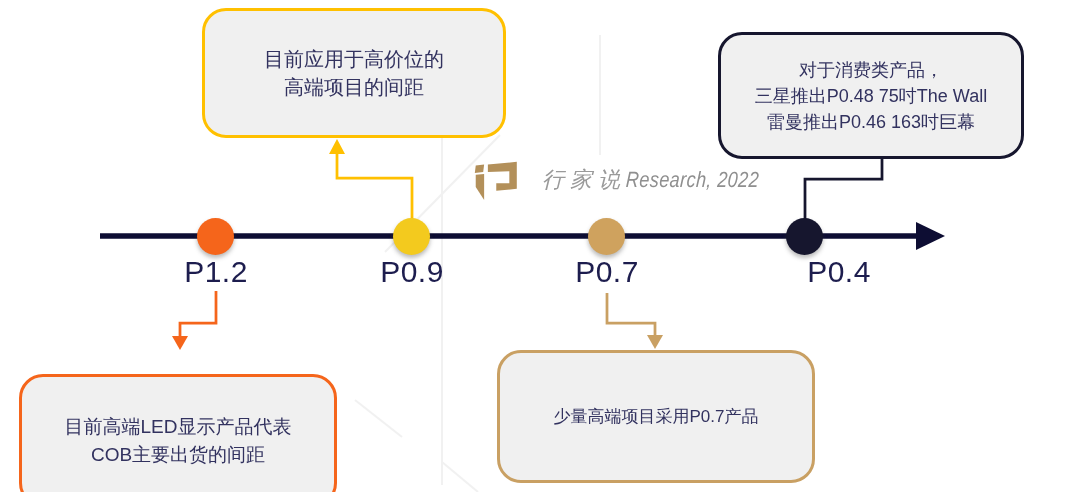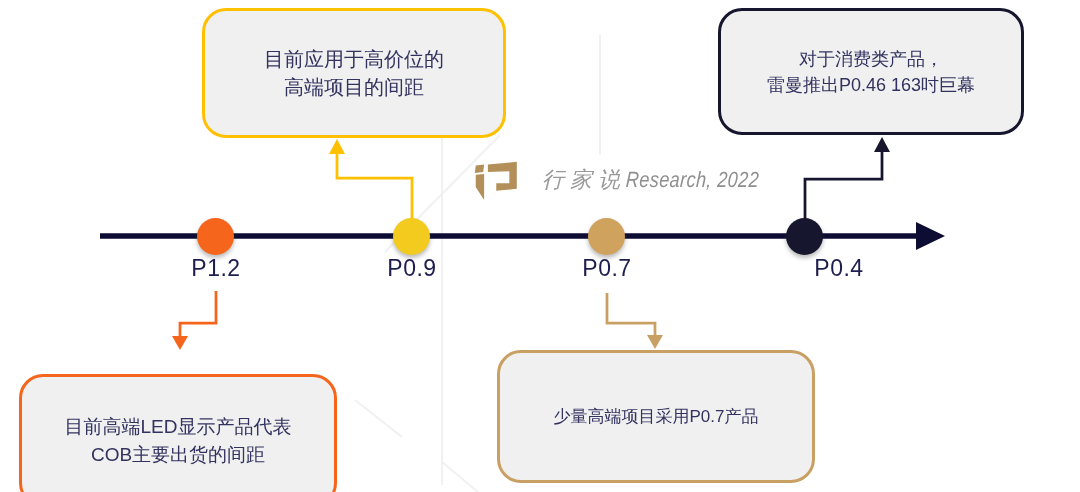--- a/index.html
+++ b/index.html
@@ -18,21 +18,21 @@
   .callout.yellow{left:174px;top:8px;width:304px;height:130px;font-size:20px;line-height:28px;margin-left:28px;}
   .callout.navy{left:718px;top:8px;width:306px;height:127px;font-size:18px;line-height:26px;border-width:3.5px;}
   .callout.orange{left:19px;top:350px;width:318px;height:133px;font-size:19px;line-height:28px;border-width:3.5px;}
   .callout.tan{left:497px;top:350px;width:318px;height:133px;font-size:17px;line-height:28px;}
   .dot{
     position:absolute;width:37px;height:37px;border-radius:50%;
     box-shadow:0 3px 4px rgba(60,60,60,0.35);
   }
   .pt-label{
     position:absolute;top:255px;width:120px;text-align:center;
-    font-size:23px;color:#1D1D4E;letter-spacing:0.5px;
+    font-size:30px;color:#1D1D4E;letter-spacing:0.5px;
   }
   .credit{
     position:absolute;left:472px;top:158px;height:44px;
     display:flex;align-items:center;
   }
   .credit svg{width:56px;height:44px;flex:0 0 auto;}
   .credit .brand{
     margin-left:14px;font-family:"Liberation Serif", serif;font-style:italic;
     font-size:22px;color:#9A9A9A;letter-spacing:6px;white-space:nowrap;
   }
@@ -82,22 +82,23 @@
       <polyline points="607,293 607,323 655,323 655,340" fill="none" stroke-width="2.75" stroke="#C9A063"></polyline>
       <polygon points="655,349 647,335 663,335" fill="#C9A063"></polygon>
     </g>
   </svg>
 
   <div class="callout yellow" style="border-color: rgb(255, 192, 0);">
     <span class="line">目前应用于高价位的</span>
     <span class="line">高端项目的间距</span>
   </div>
 
-  <div class="callout navy" style="border-color: rgb(22, 22, 46);">
+  <div class="callout navy" style="border-color: rgb(22, 22, 46); margin-top: 24px;">
     <span class="line">对于消费类产品，</span>
+    <span class="line">三星推出P0.48 75吋The Wall</span>
     <span class="line">雷曼推出P0.46 163吋巨幕</span>
   </div>
 
   <div class="callout orange" style="border-color: rgb(245, 101, 27); margin-top: 24px;">
     <span class="line">目前高端LED显示产品代表</span>
     <span class="line">COB主要出货的间距</span>
   </div>
 
   <div class="callout tan" style="border-color: rgb(201, 160, 99);">
     <span class="line">少量高端项目采用P0.7产品</span>

